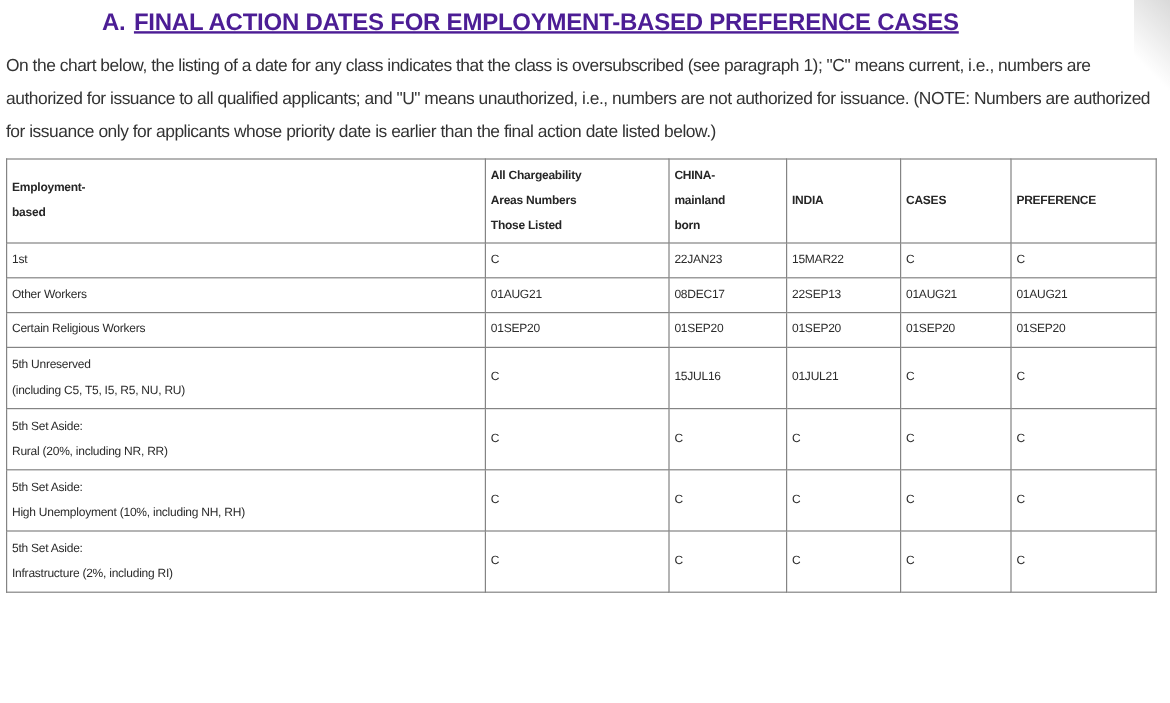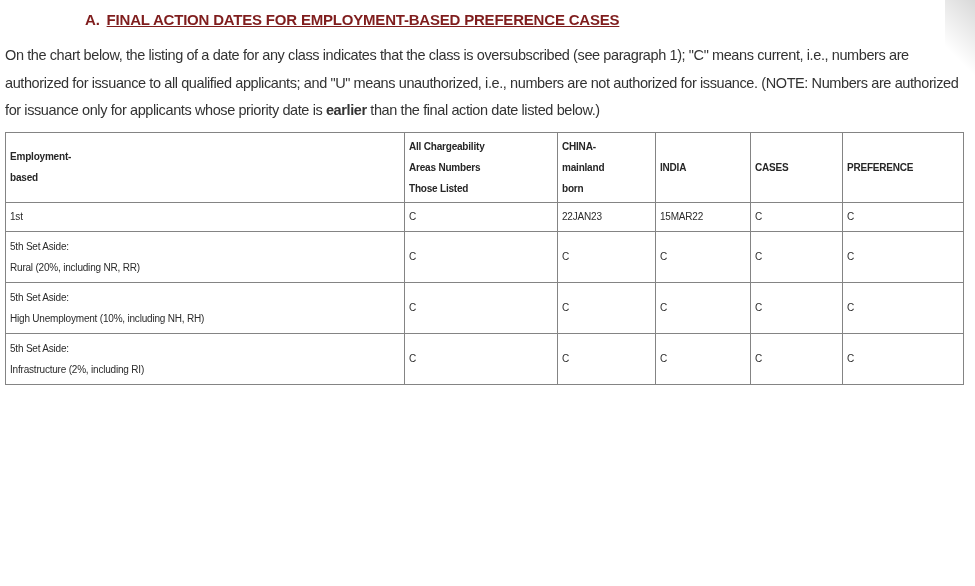--- a/index.html
+++ b/index.html
@@ -21,39 +21,39 @@
     top: 0;
     right: 0;
     width: 30px;
     height: 110px;
     background: linear-gradient(225deg, #d9d9d9 0%, rgba(255,255,255,0) 55%);
     pointer-events: none;
   }
   .title {
     margin: 0;
     padding: 9px 0 0 85px;
-    font-size: 15px;
+    font-size: 20px;
     line-height: 21px;
     font-weight: bold;
     letter-spacing: -0.2px;
-    color: #7f1d1d;
+    color: #4c1d95;
   }
   .title-main {
     text-decoration: underline;
     margin-left: 7px;
   }
   .intro {
     margin: 12px 5px 0 5px;
     width: 963px;
     font-size: 14.5px;
     line-height: 27.5px;
     letter-spacing: -0.4px;
     color: #333333;
   }
-  .intro b { font-weight: bold; }
+  .intro b { font-weight: normal; }
   table.fad {
     margin: 7px 0 0 5px;
     width: 958px;
     border-collapse: collapse;
     table-layout: fixed;
     font-size: 10px;
     letter-spacing: -0.2px;
     color: #2b2b2b;
   }
   table.fad th, table.fad td {
@@ -104,20 +104,45 @@
         <th>PREFERENCE</th>
       </tr>
       <tr class="h-single">
         <td>1st</td>
         <td>C</td>
         <td>22JAN23</td>
         <td>15MAR22</td>
         <td>C</td>
         <td>C</td>
       </tr>
+      <tr class="h-single">
+        <td>Other Workers</td>
+        <td>01AUG21</td>
+        <td>08DEC17</td>
+        <td>22SEP13</td>
+        <td>01AUG21</td>
+        <td>01AUG21</td>
+      </tr>
+      <tr class="h-single">
+        <td>Certain Religious Workers</td>
+        <td>01SEP20</td>
+        <td>01SEP20</td>
+        <td>01SEP20</td>
+        <td>01SEP20</td>
+        <td>01SEP20</td>
+      </tr>
+      <tr class="h-double">
+        <td>5th Unreserved
+(including C5, T5, I5, R5, NU, RU)</td>
+        <td>C</td>
+        <td>15JUL16</td>
+        <td>01JUL21</td>
+        <td>C</td>
+        <td>C</td>
+      </tr>
       <tr class="h-double">
         <td>5th Set Aside:
 Rural (20%, including NR, RR)</td>
         <td>C</td>
         <td>C</td>
         <td>C</td>
         <td>C</td>
         <td>C</td>
       </tr>
       <tr class="h-double">

